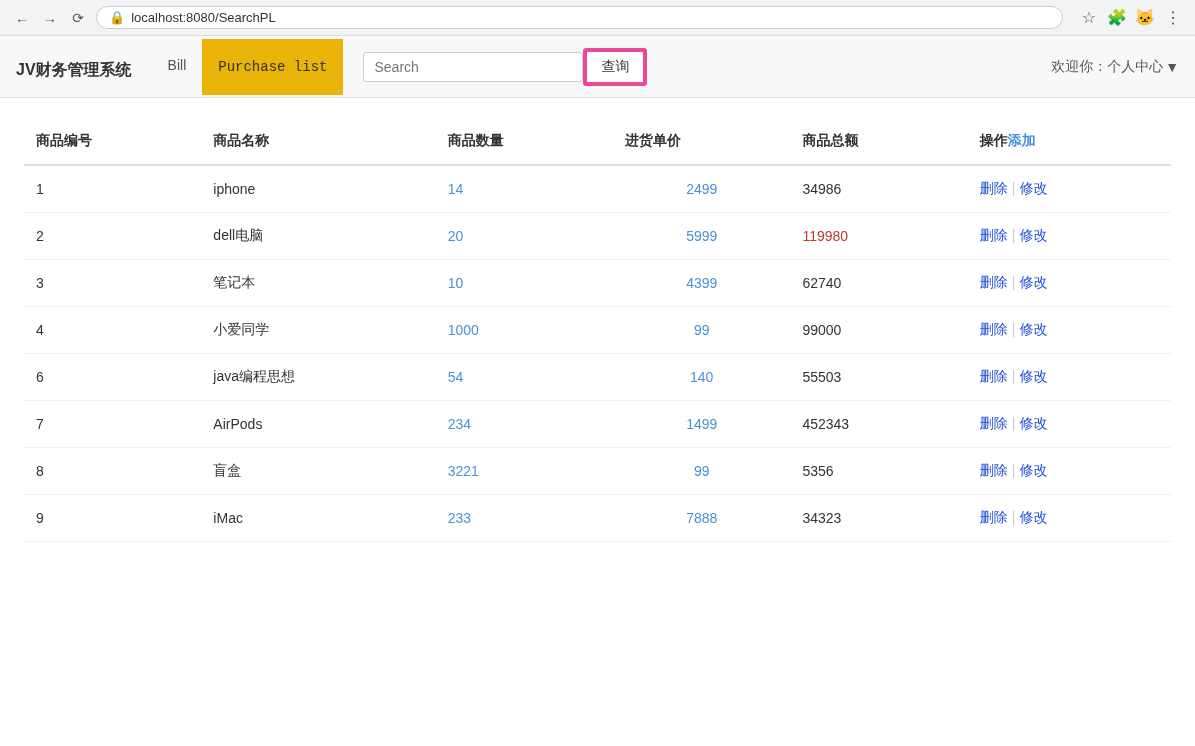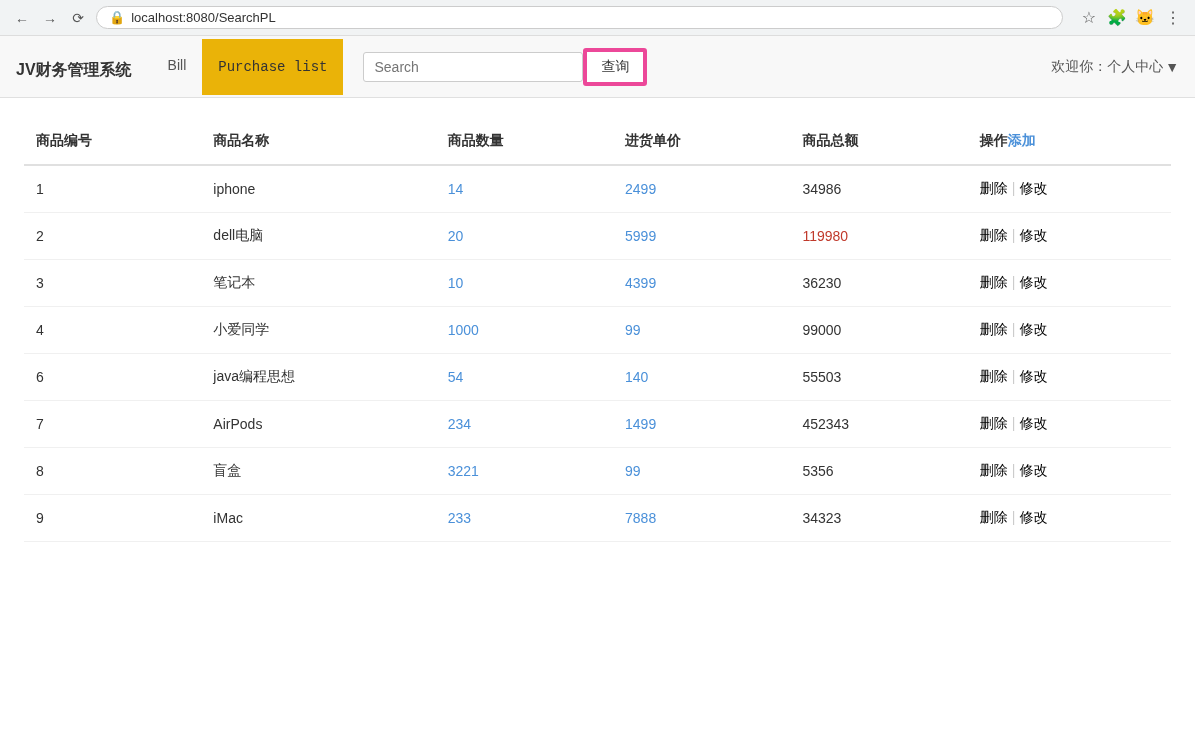--- a/index.html
+++ b/index.html
@@ -76,24 +76,24 @@
     th {
       text-align: left; padding: 14px 12px; font-size: 14px; font-weight: bold; color: #333;
     }
     tbody tr {
       border-bottom: 1px solid #f0f0f0;
     }
     td {
       padding: 14px 12px; font-size: 14px; color: #333;
     }
     .td-qty { color: #4a90d9; }
-    .td-price { color: #4a90d9; }
+    .td-price { color: #4a90d9; text-align: center; }
     .td-total-highlight { color: #c0392b; }
     .op-link {
-      color: #000000; cursor: pointer; text-decoration: none; font-size: 14px; margin-top: 38px;
+      color: #1d4ed8; cursor: pointer; text-decoration: none; font-size: 14px; margin-top: 38px;
     }
     .op-sep { color: #ccc; margin: 0 4px; }
     .add-link { color: #4a90d9; cursor: pointer; font-size: 14px; text-decoration: none; }
   </style>
 </head>
 <body>
 
 <div class="browser-bar">
   <button class="browser-nav-btn">←</button>
   <button class="browser-nav-btn">→</button>
@@ -160,21 +160,21 @@
     <td class="td-total-highlight">119980</td>
     <td>
       <a class="op-link">删除</a><span class="op-sep">|</span><a class="op-link">修改</a>
     </td>
   </tr>
         <tr>
     <td>3</td>
     <td>笔记本</td>
     <td class="td-qty">10</td>
     <td class="td-price">4399</td>
-    <td class="">36230</td>
+    <td class="">62740</td>
     <td>
       <a class="op-link">删除</a><span class="op-sep">|</span><a class="op-link">修改</a>
     </td>
   </tr>
         <tr>
     <td>4</td>
     <td>小爱同学</td>
     <td class="td-qty">1000</td>
     <td class="td-price">99</td>
     <td class="">99000</td>

